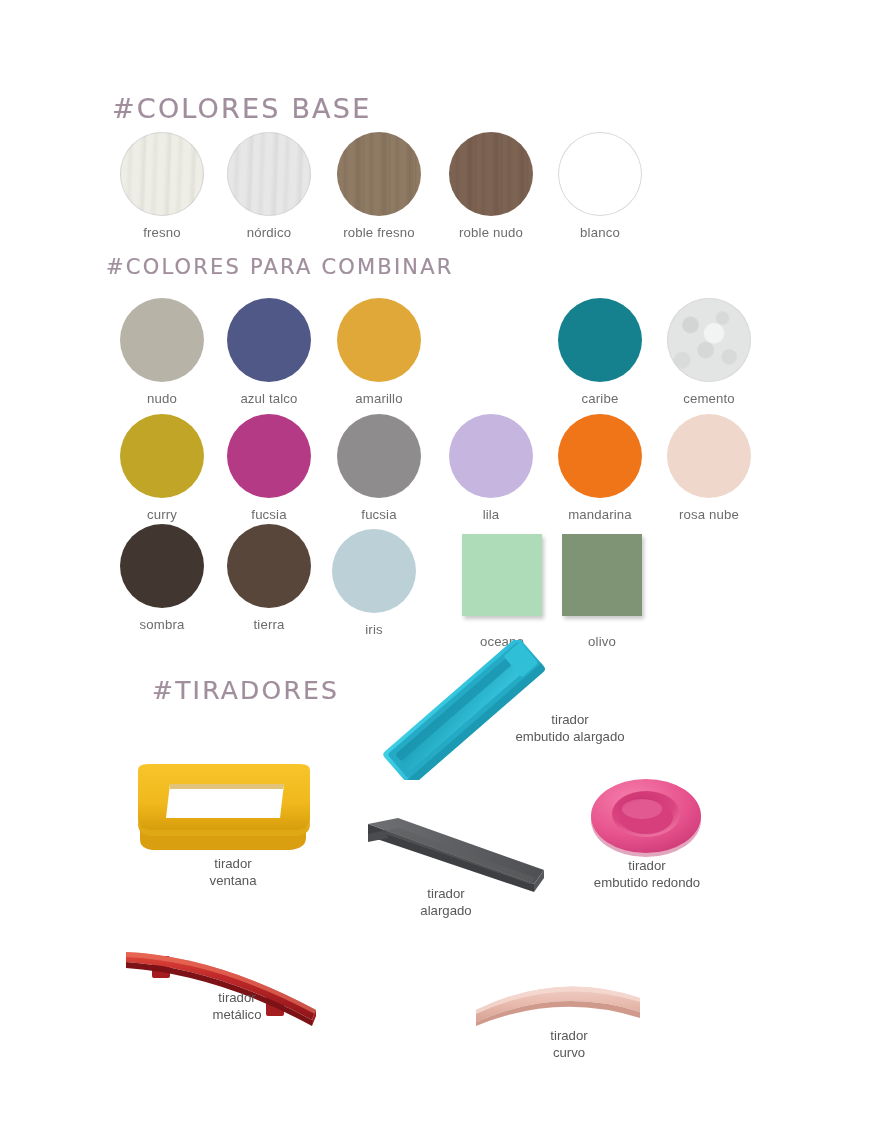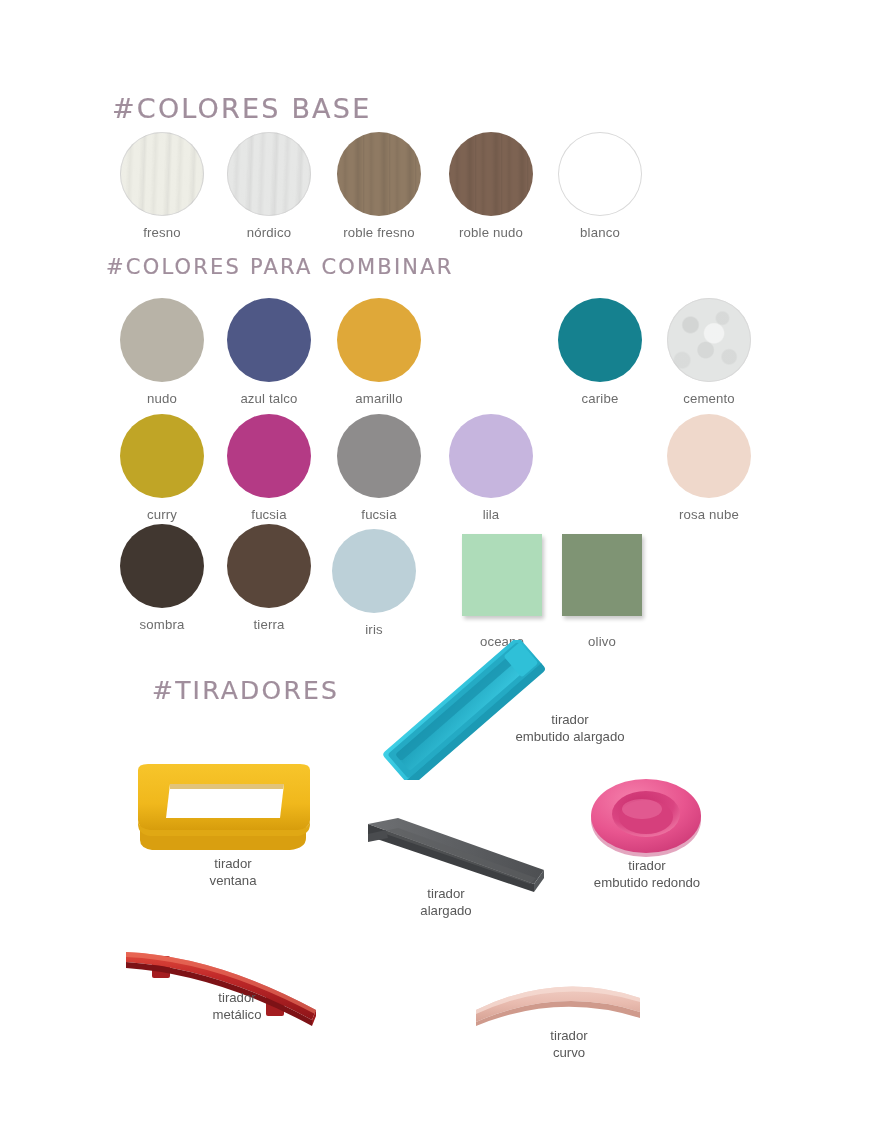--- a/index.html
+++ b/index.html
@@ -165,20 +165,24 @@
     <span class="label" style="color: rgb(108, 108, 108);">fucsia</span>
   </div>
   <div class="swatch" style="left:333px; top:414px;">
     <div class="disc" id="sw-c8" style="background: rgb(142, 140, 140);"></div>
     <span class="label" style="color: rgb(108, 108, 108);">fucsia</span>
   </div>
   <div class="swatch" style="left:445px; top:414px;">
     <div class="disc" id="sw-c9" style="background: rgb(198, 181, 222);"></div>
     <span class="label" style="color: rgb(108, 108, 108);">lila</span>
   </div>
+  <div class="swatch" style="left:554px; top:414px;">
+    <div class="disc" id="sw-c10" style="background: rgb(239, 117, 24);"></div>
+    <span class="label" style="color: rgb(108, 108, 108);">mandarina</span>
+  </div>
   <div class="swatch" style="left:663px; top:414px;">
     <div class="disc" id="sw-c11" style="background: rgb(239, 216, 203);"></div>
     <span class="label" style="color: rgb(108, 108, 108);">rosa nube</span>
   </div>
 
   <div class="swatch" style="left:116px; top:524px;">
     <div class="disc" id="sw-c12" style="background: rgb(65, 55, 48);"></div>
     <span class="label" style="color: rgb(108, 108, 108);">sombra</span>
   </div>
   <div class="swatch" style="left:223px; top:524px;">

